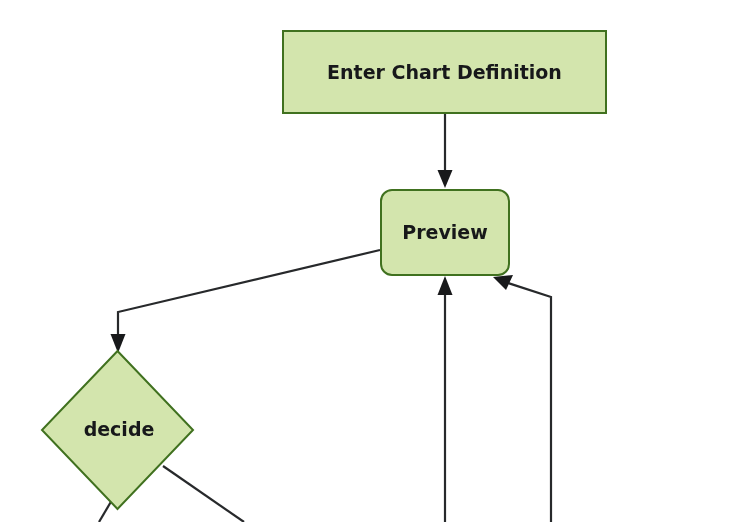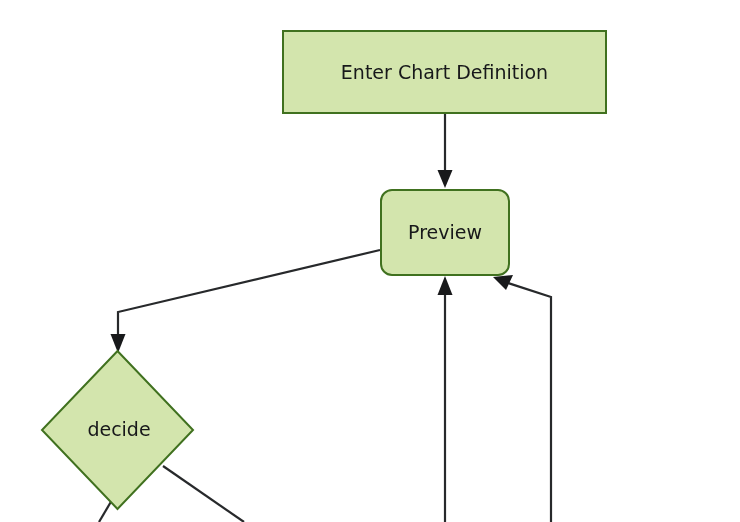--- a/index.html
+++ b/index.html
@@ -12,20 +12,21 @@
     width: 740px;
     height: 522px;
     overflow: hidden;
     font-family: "DejaVu Sans", sans-serif;
   }
   #diagram-canvas {
     position: relative;
     width: 740px;
     height: 522px;
     background: #ffffff;
+    font-weight: bold;
   }
   #flow-svg {
     position: absolute;
     top: 0;
     left: 0;
     width: 740px;
     height: 522px;
     display: block;
   }
   .node-shape {

